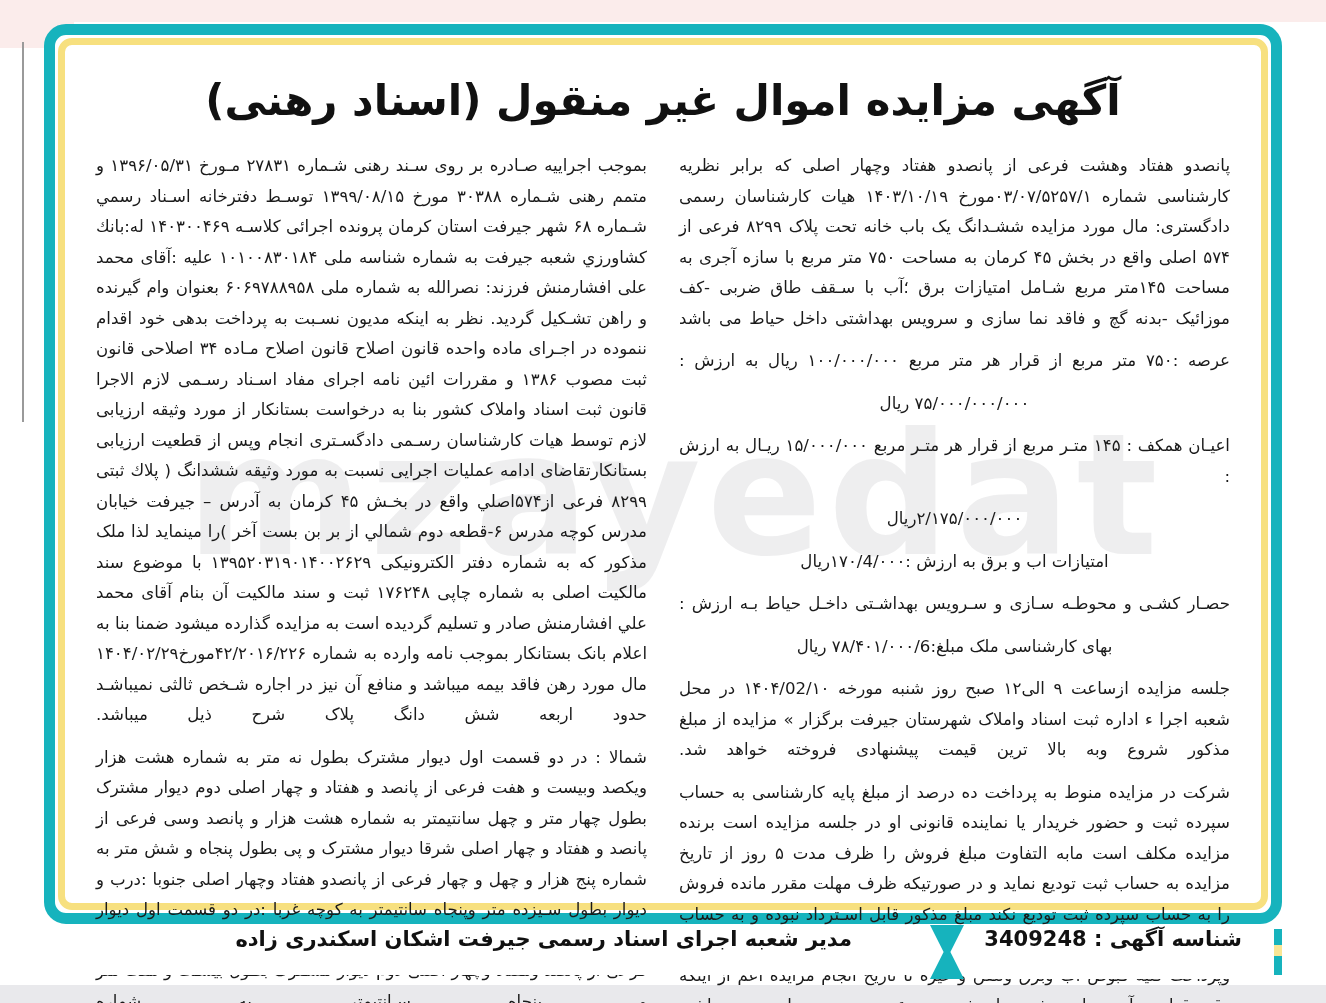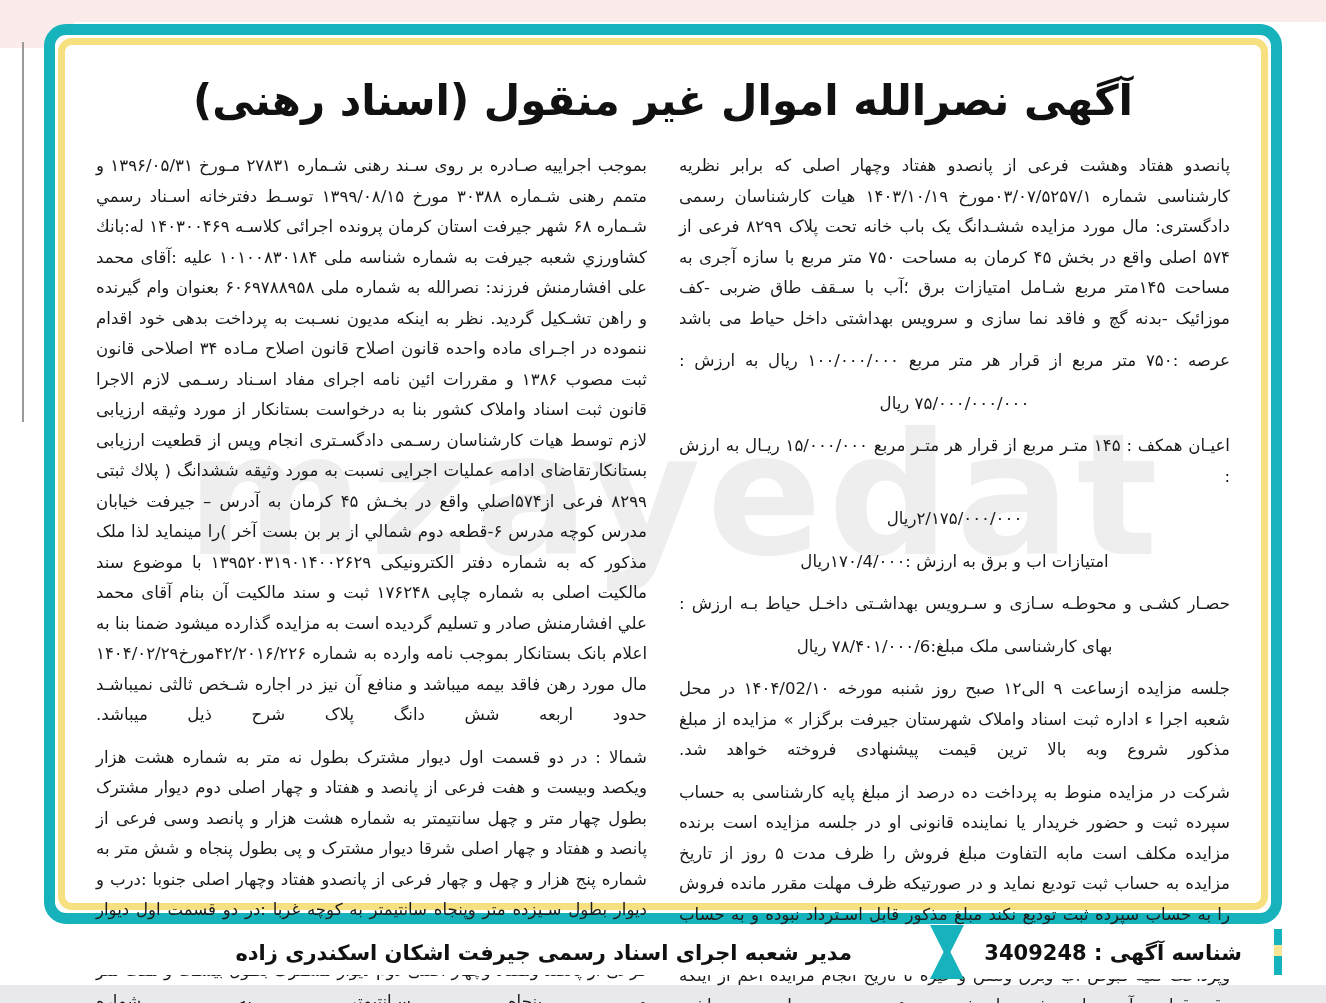--- a/index.html
+++ b/index.html
@@ -140,21 +140,21 @@
     clip-path:polygon(0 0, 100% 0, 60% 50%, 100% 100%, 0 100%, 40% 50%);
   }
   .footer-text{
     position:absolute;
     font-family:"DejaVu Sans", sans-serif;
     font-weight:bold;
     font-size:21px;
     color:#111;
     direction:rtl;
     white-space:nowrap;
-    top:20px;
+    top:6px;
   }
   #footer-id{right:40px;}
   #footer-signature{right:430px;}
 </style>
 </head>
 <body>
 
 <div id="page">
   <div class="bg-pink"></div>
   <div class="bg-pink2"></div>
@@ -162,21 +162,21 @@
   <div class="bg-grey-bottom"></div>
 </div>
 
 <div id="frame-outer"></div>
 <div id="frame-inner"></div>
 
 <div id="watermark">mzayedat</div>
 
 <div id="content">
 
-  <div id="title">آگهی نصرالله اموال غیر منقول (اسناد رهنی)</div>
+  <div id="title">آگهی مزایده اموال غیر منقول (اسناد رهنی)</div>
 
   <div id="columns">
 
     <div class="col">
       <p>پانصدو هفتاد وهشت فرعی از پانصدو هفتاد وچهار اصلی که برابر نظریه کارشناسی شماره ۰۳/۰۷/۵۲۵۷/۱مورخ ۱۴۰۳/۱۰/۱۹ هیات کارشناسان رسمی دادگستری: مال مورد مزایده ششـدانگ یک باب خانه تحت پلاک ۸۲۹۹ فرعی از ۵۷۴ اصلی واقع در بخش ۴۵ کرمان به مساحت ۷۵۰ متر مربع با سازه آجری به مساحت ۱۴۵متر مربع شـامل امتیازات برق ؛آب با سـقف طاق ضربی -کف موزائیک -بدنه گچ و فاقد نما سازی و سرویس بهداشتی داخل حیاط می باشد</p>
       <p>عرصه :۷۵۰ متر مربع از قرار هر متر مربع ۱۰۰/۰۰۰/۰۰۰ ریال به ارزش :</p>
       <p class="ctr">۷۵/۰۰۰/۰۰۰/۰۰۰  ریال</p>
       <p>اعیـان همکف : ۱۴۵ متـر مربع  از قرار هر متـر مربع ۱۵/۰۰۰/۰۰۰ ریـال به ارزش :</p>
       <p class="ctr">۲/۱۷۵/۰۰۰/۰۰۰ریال</p>
       <p class="ctr">امتیازات اب و برق  به ارزش :۱۷۰/4/۰۰۰ریال</p>

